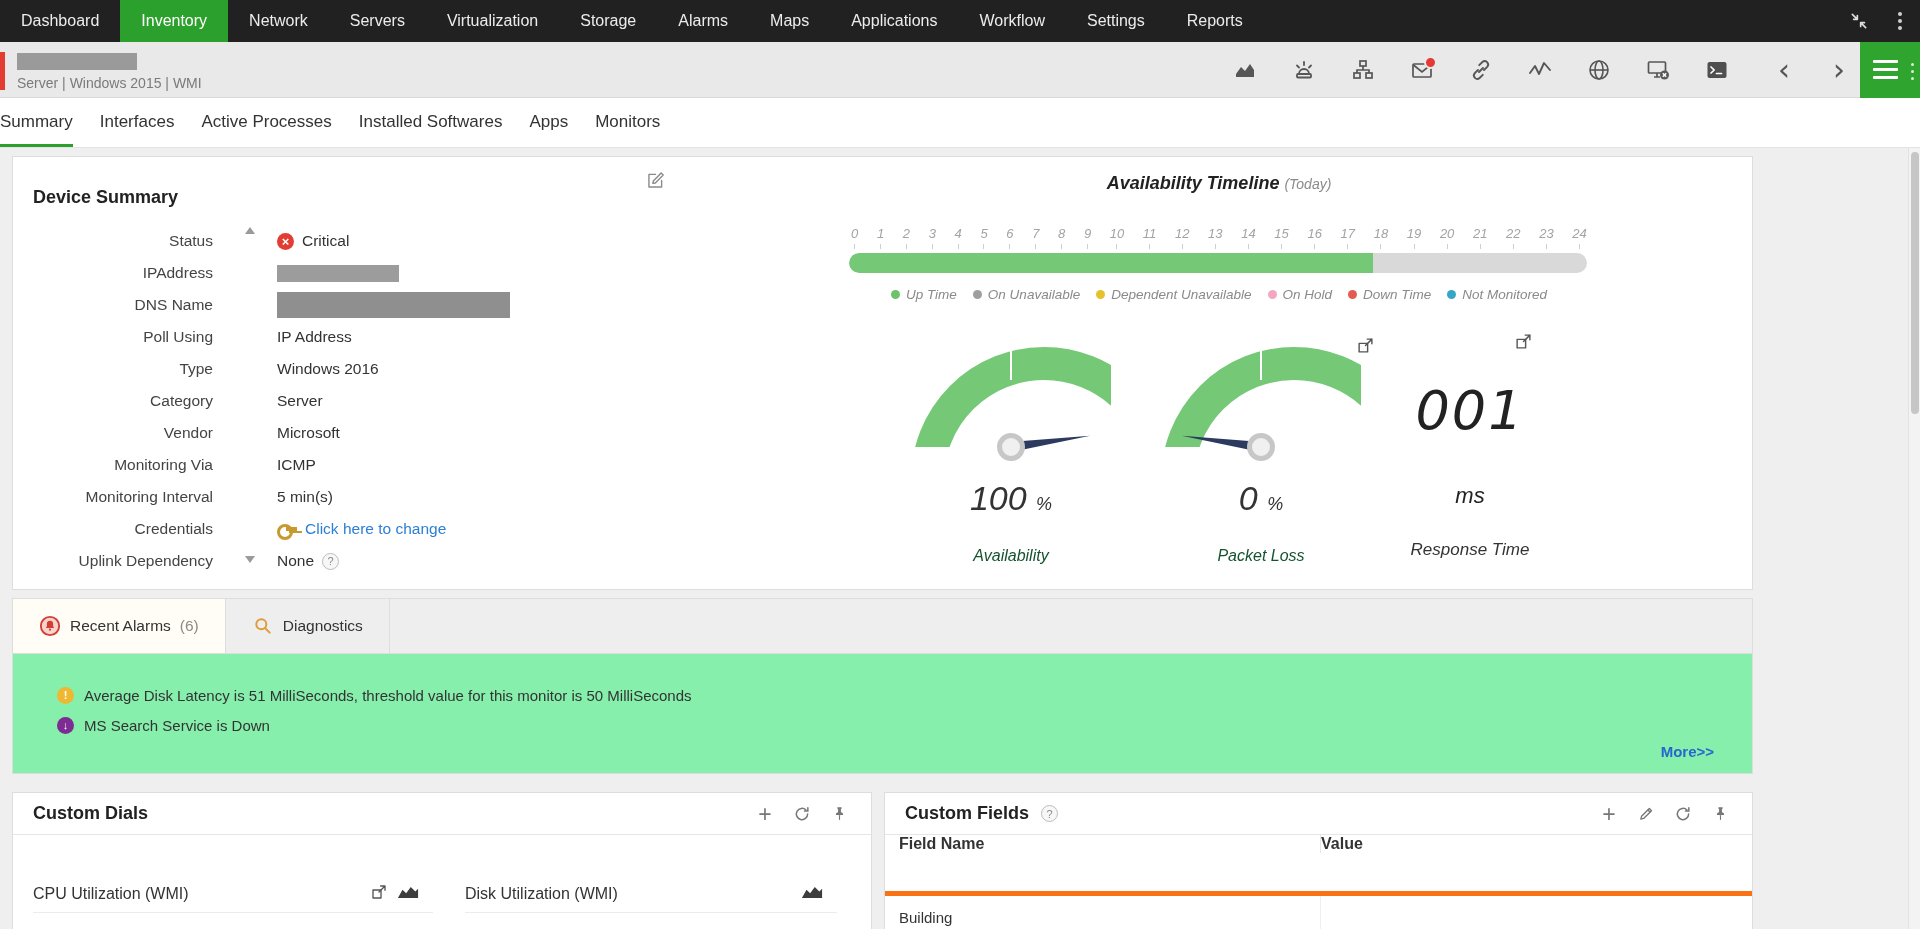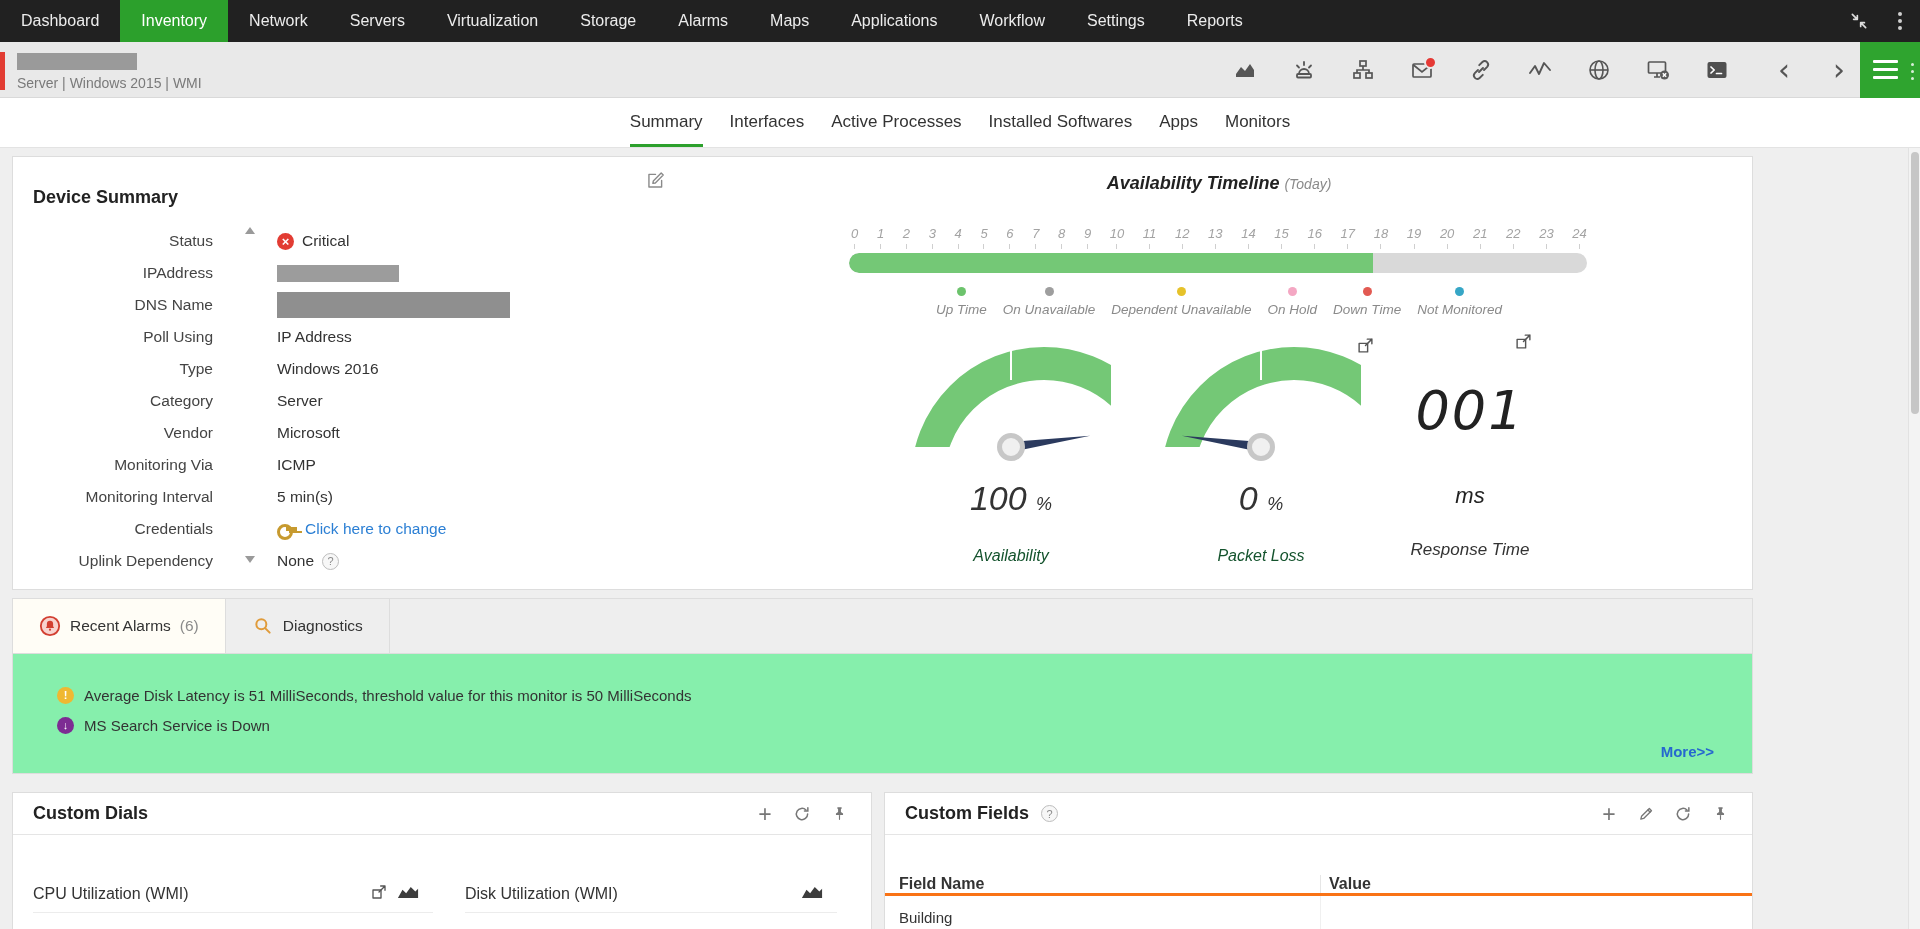--- a/index.html
+++ b/index.html
@@ -28,21 +28,21 @@
   .mail-wrap::after { content:""; position:absolute; top:-1px; right:-2px; width:9px; height:9px; border-radius:50%; background:#e53935; border:2px solid #e9e9e9; }
   .chev { font-size:30px; color:#555; line-height:52px; padding:0 5px; cursor:pointer; font-family:"DejaVu Sans", sans-serif; }
   .chev.first { margin-left:10px; }
   .menu-btn { position:absolute; right:0; top:0; width:60px; height:56px; background:#2fa42f; border:none; cursor:pointer; padding:0; }
   .menu-lines { position:absolute; left:13px; top:18px; display:flex; flex-direction:column; gap:5px; }
   .menu-lines i { width:25px; height:3px; background:#fff; border-radius:1px; }
   .menu-dots { position:absolute; right:6px; top:21px; display:flex; flex-direction:column; gap:4px; }
   .menu-dots i { width:3px; height:3px; border-radius:50%; background:#d8efd8; }
 
   
-  .page-tabs { position:absolute; top:98px; left:0; right:0; height:50px; background:#fff; display:flex; justify-content:center; align-items:stretch; gap:27px; border-bottom:1px solid #e3e3e3; }
+  .page-tabs { position:absolute; top:98px; left:0; right:0; height:50px; background:#fff; display:flex; align-items:stretch; gap:27px; border-bottom:1px solid #e3e3e3; }
   .ptab { line-height:47px; font-size:17px; color:#333; cursor:pointer; border-bottom:3px solid transparent; white-space:nowrap; }
   .ptab.active { border-bottom-color:#2ca02c; }
 
   
   .content { position:absolute; top:148px; left:0; right:0; bottom:0; background:#efefef; overflow:hidden; }
   .col { margin:8px 0 0 12px; width:1741px; }
   .card { background:#fff; border:1px solid #dddddd; }
 
   
   .summary-card { position:relative; height:434px; }
@@ -70,21 +70,21 @@
   .ds-right { position:absolute; left:826px; top:0; right:0; bottom:0;font-style:italic; }
   .tl-wrap { position:relative; width:740px; margin:14px 0 0 10px; }
   .tl-title { text-align:center; font-size:18px; font-weight:700; color:#222; line-height:24px; }
   .tl-sub { font-size:14px; font-weight:400; color:#8a8a8a; margin-left:5px; }
   .tl-ruler { display:flex; justify-content:space-between; margin-top:30px; padding:0 2px; }
   .tl-tick { font-size:13px; color:#a3a3a3; text-align:center; line-height:16px; }
   .tl-tick::after { content:""; display:block; width:1px; height:5px; background:#cfcfcf; margin:2px auto 0; }
   .tl-bar { margin-top:4px; width:738px; height:20px; border-radius:10px; background:#d9d9d9; overflow:hidden; }
   .tl-fill { height:100%; background:#74c876; border-radius:10px 0 0 10px; }
   .tl-legend { display:flex; justify-content:center; gap:16px; margin-top:14px; }
-  .lg-item { display:flex; align-items:center; gap:6px; font-size:13.5px; color:#8a8a8a; white-space:nowrap;flex-direction:column; }
+  .lg-item { display:flex; align-items:center; gap:6px; font-size:13.5px; color:#8a8a8a; white-space:nowrap; }
   .lg-dot { width:9px; height:9px; border-radius:50%; flex:none; }
 
   
   .gauge-block { position:absolute; width:200px; text-align:center; }
   #gauge-availability { left:72px; top:190px; }
   #gauge-packetloss  { left:322px; top:190px; }
   .gauge { position:relative; width:200px; height:100px; }
   .gauge-ring { position:absolute; left:0; top:0; width:200px; height:100px; overflow:hidden; }
   .gauge-ring::before { content:""; position:absolute; left:0; top:0; width:200px; height:200px; border-radius:50%; border:33px solid #74c876; }
   .gauge-notch { position:absolute; left:99px; top:0; width:2px; height:33px; background:#fff; }
@@ -124,24 +124,24 @@
   .plus-glyph { font-size:23px; color:#777; line-height:20px; font-weight:400; }
   .title-q { margin-left:12px; }
 
   .dial-items { display:flex; padding:40px 0 0 20px; }
   .dial-item { display:flex; align-items:center; height:38px; border-bottom:1px solid #ececec; padding-right:14px; }
   .dial-item.one { width:400px; }
   .dial-item.two { margin-left:32px; width:372px; }
   .dial-lbl { font-size:16px; color:#333; }
   .dial-icons { margin-left:auto; display:flex; align-items:center; gap:10px; }
 
-  .cf-thead { display:flex; height:61px; align-items:flex-end; border-bottom:3px solid #f97316; }
+  .cf-thead { display:flex; height:61px; align-items:flex-start; border-bottom:5px solid #f97316; }
   .cf-th { font-size:16px; font-weight:700; color:#333; display:flex; align-items:center; }
   .cf-th.fieldcol { padding-left:14px; width:435px; }
-  .cf-th.valuecol { padding-left:8px; border-left:1px solid #e6e6e6; flex:1; }
+  .cf-th.valuecol { border-left:1px solid #e6e6e6; flex:1; }
   .cf-row { display:flex; height:44px; align-items:stretch; border-bottom:1px solid #eeeeee; font-size:15px; color:#333; }
   .cf-cell { display:flex; align-items:center; }
   .cf-cell.fieldcol { padding-left:14px; width:435px; }
   .cf-cell.valuecol { padding-left:8px; border-left:1px solid #f0f0f0; flex:1; }
 
   
   .v-scrollbar { position:absolute; top:148px; right:0; width:12px; bottom:0; background:#f3f3f3; border-left:1px solid #e2e2e2; }
   .v-thumb { position:absolute; top:4px; left:2px; width:8px; height:262px; border-radius:4px; background:#c6c6c6; cursor:pointer; }
 </style>
 </head>

